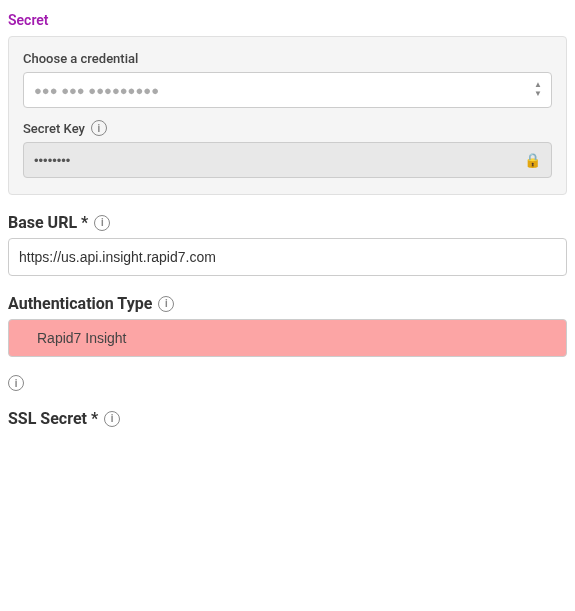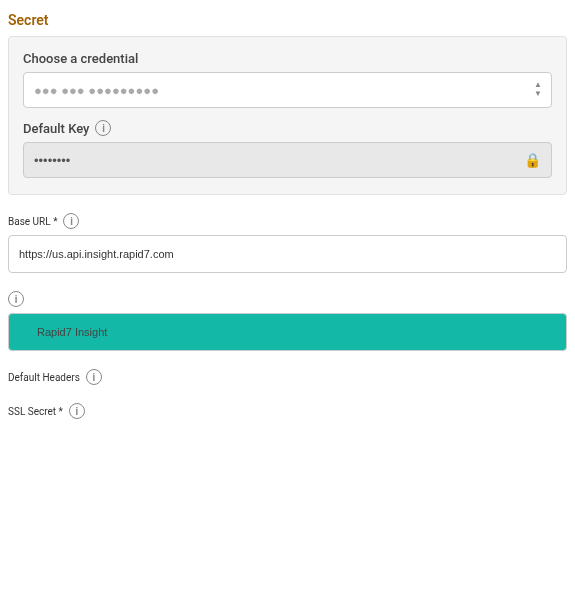--- a/index.html
+++ b/index.html
@@ -13,21 +13,21 @@
       width: 575px;
       min-height: 611px;
       padding: 12px 8px;
       font-size: 14px;
       color: #333;
     }
 
     .section-label {
       font-size: 14px;
       font-weight: 600;
-      color: #a16207;
+      color: #a21caf;
       margin-bottom: 8px;
     }
 
     .secret-box {
       background: #f5f5f5;
       border: 1px solid #e0e0e0;
       border-radius: 4px;
       padding: 14px 14px 16px;
       margin-bottom: 2px;
     }
@@ -129,46 +129,46 @@
     }
 
     .form-label-row {
       display: flex;
       align-items: center;
       gap: 6px;
       margin-bottom: 6px;
     }
 
     .form-label {
-      font-size: 10px;
-      font-weight: 400;
+      font-size: 16px;
+      font-weight: 700;
       color: #333;
     }
 
     .required-star {
       color: #333;
     }
 
     .text-input {
       width: 100%;
       padding: 8px 10px;
       border: 1px solid #ccc;
       border-radius: 4px;
       background: #fff;
-      font-size: 11px;
+      font-size: 14px;
       color: #333;
       height: 38px;
     }
 
     .text-input::placeholder {
       color: #aaa;
     }
 
     .readonly-input {
-      background: #14b8a6;
+      background: #fca5a5;
       color: #444;
       padding-left: 28px;
     }
   </style>
 </head>
 <body>
 
 <div class="form-section">
   <div class="section-label">Secret</div>
 
@@ -177,21 +177,21 @@
     <div class="credential-label">Choose a credential</div>
     <div class="select-wrapper">
       <input type="text" class="credential-select" readonly="" value="●●● ●●● ●●●●●●●●●" style="">
       <div class="select-arrow">
         <span style="font-size:8px; line-height:1.1;">▲</span>
         <span style="font-size:8px; line-height:1.1;">▼</span>
       </div>
     </div>
 
     <div class="field-label-row">
-      <span class="field-label">Default Key</span>
+      <span class="field-label">Secret Key</span>
       <span class="info-icon">i</span>
     </div>
     <div class="password-wrapper">
       <input type="text" class="password-input" readonly="" value="••••••••" style="">
       <span class="lock-icon">🔒</span>
     </div>
   </div>
 </div>
 
 <div class="form-section">
@@ -199,28 +199,28 @@
     <span class="form-label">
       <span>Base URL</span> <span class="required-star">*</span>
     </span>
     <span class="info-icon">i</span>
   </div>
   <input type="text" class="text-input" value="https://us.api.insight.rapid7.com" style="">
 </div>
 
 <div class="form-section">
   <div class="form-label-row">
+    <span class="form-label">Authentication Type</span>
     <span class="info-icon">i</span>
   </div>
   <input type="text" class="text-input readonly-input" readonly="" value="Rapid7 Insight" style="">
 </div>
 
 <div class="form-section">
   <div class="form-label-row">
-    <span class="form-label">Default Headers</span>
     <span class="info-icon">i</span>
   </div>
 </div>
 
 <div class="form-section">
   <div class="form-label-row">
     <span class="form-label">
       <span>SSL Secret</span> <span class="required-star">*</span>
     </span>
     <span class="info-icon">i</span>

